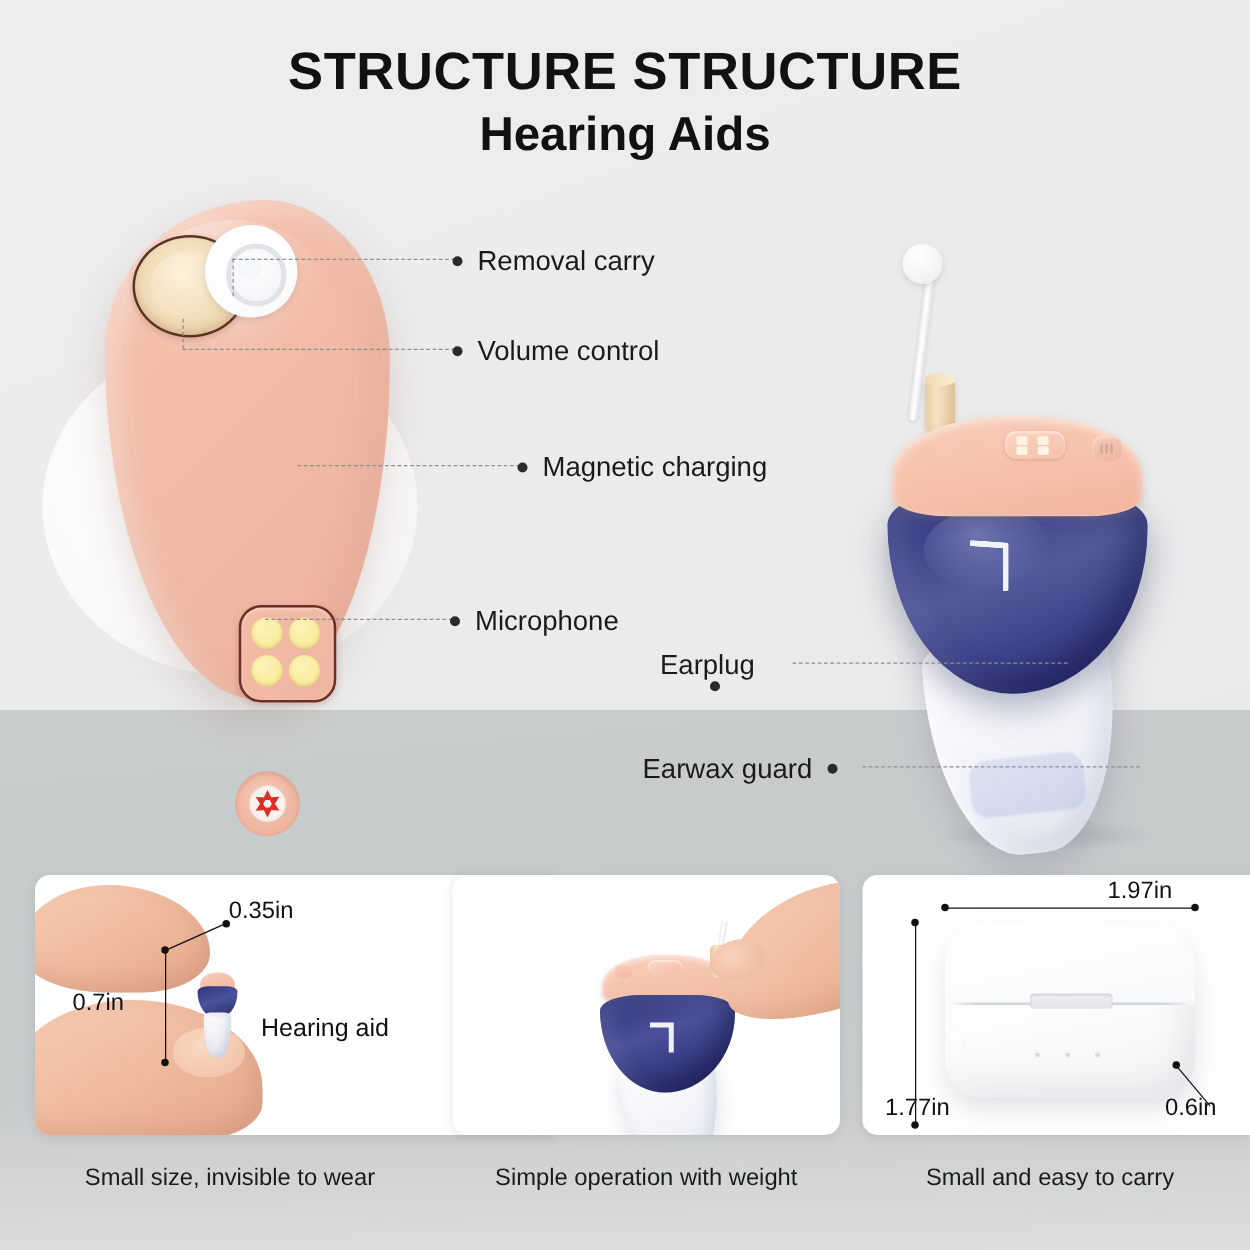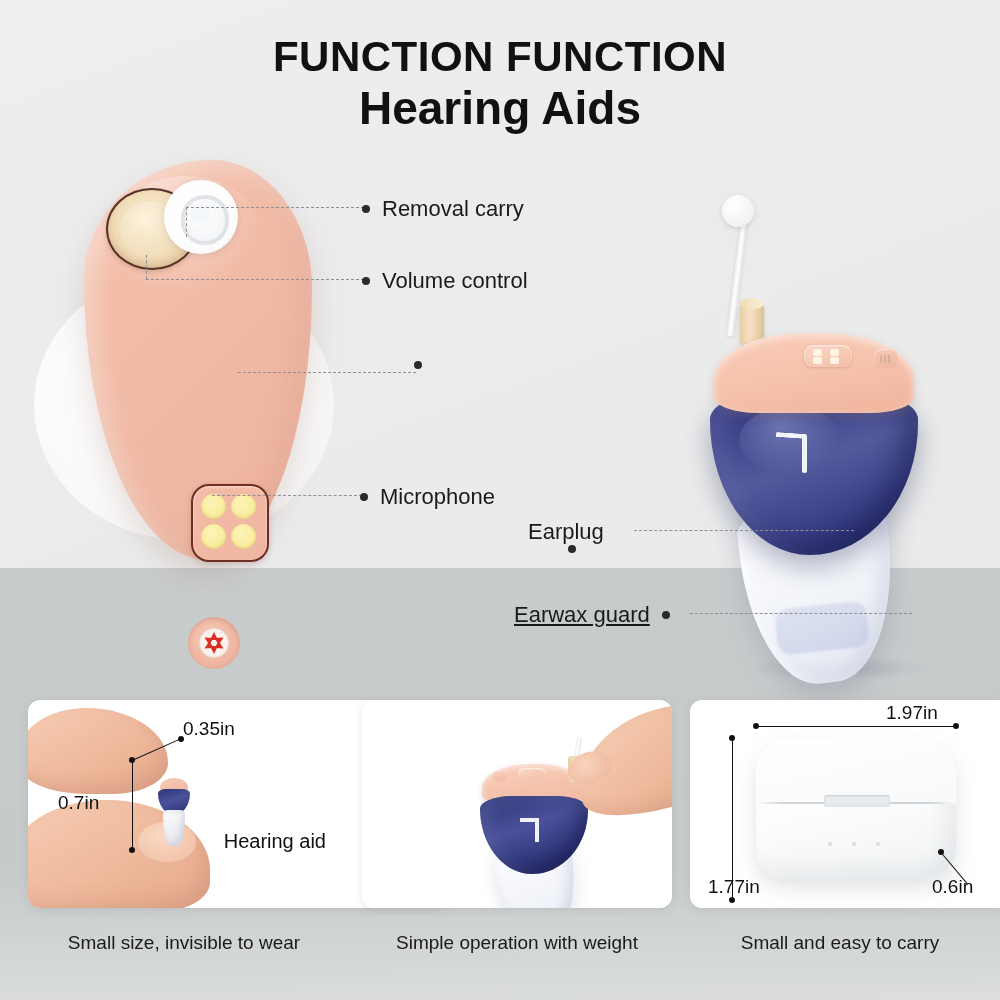--- a/index.html
+++ b/index.html
@@ -15,21 +15,21 @@
   .bg-top{position:absolute;left:0;top:0;width:1000px;height:568px;
     background:linear-gradient(160deg,#eeeeee 0%,#ececec 40%,#e9eaea 100%);}
   .bg-mid{position:absolute;left:0;top:568px;width:1000px;height:432px;
     background:linear-gradient(175deg,#c9cccd 0%,#c7caca 55%,#cdd0d0 100%);}
   .bg-mid:after{content:"";position:absolute;left:0;bottom:0;width:1000px;height:120px;
     background:linear-gradient(180deg,rgba(255,255,255,0) 0%,rgba(255,255,255,.30) 100%);}
 
   
   .title-wrap{position:absolute;left:0;top:32px;width:1000px;text-align:center;z-index:20;}
   .title-1{font-size:42px;font-weight:bold;color:#111;letter-spacing:.5px;line-height:50px;}
-  .title-2{font-size:46px;font-weight:bold;color:#111;line-height:48px;margin-top:2px;}
+  .title-2{font-size:38px;font-weight:bold;color:#111;line-height:48px;margin-top:2px;}
 
   
   .callout{position:absolute;z-index:30;display:flex;align-items:center;
     font-size:22px;color:#1a1a1a;white-space:nowrap;}
   .callout .dot{width:8px;height:8px;border-radius:50%;background:#2a2a2a;flex:0 0 auto;}
   .callout .txt{margin-left:12px;}
   .callout.right-label .txt{margin-left:0;margin-right:12px;}
 
   .leader{position:absolute;z-index:25;border-top:1px dashed #8f8f8f;height:0;}
   .leader-v{position:absolute;z-index:25;border-left:1px dashed #8f8f8f;width:0;}
@@ -220,21 +220,21 @@
 </style>
 </head>
 <body>
 
 <div id="stage">
 
   <div class="bg-top"></div>
   <div class="bg-mid"></div>
 
   <div class="title-wrap">
-    <div class="title-1">FUNCTION FUNCTION</div>
+    <div class="title-1">STRUCTURE STRUCTURE</div>
     <div class="title-2">Hearing Aids</div>
   </div>
 
   <div class="prod-left">
     <div class="pl-disc"></div>
     <div class="pl-body"></div>
 
     <div class="pl-dial"></div>
 
     <div class="pl-cordring"></div>
@@ -297,33 +297,34 @@
     <div class="txt">Removal carry</div>
   </div>
 
   <div class="callout" style="left:362px;top:268px;">
     <div class="dot"></div>
     <div class="txt">Volume control</div>
   </div>
 
   <div class="callout" style="left:414px;top:361px;">
     <div class="dot"></div>
+    <div class="txt">Magnetic charging</div>
   </div>
 
   <div class="callout" style="left:360px;top:484px;">
     <div class="dot"></div>
     <div class="txt">Microphone</div>
   </div>
 
   <div class="callout right-label" style="left:528px;top:519px;flex-direction:column;">
     <div class="txt">Earplug</div>
     <div class="dot"></div>
   </div>
 
-  <div class="callout right-label" style="left:514px;top:602px;text-decoration:underline;">
+  <div class="callout right-label" style="left:514px;top:602px;">
     <div class="txt">Earwax guard</div>
     <div class="dot"></div>
   </div>
 
   <div class="card c1">
     <div class="finger f-top"></div>
     <div class="finger f-bot"></div>
     <div class="f-nail"></div>
 
     <div class="mini-aid">
@@ -334,21 +335,21 @@
 
     <div class="dim-line" style="left:104px;top:60px;width:52px;height:1px;transform:rotate(-24deg);transform-origin:left center;"></div>
     <div class="dim-dot" style="left:101px;top:57px;"></div>
     <div class="dim-dot" style="left:150px;top:36px;"></div>
     <div class="dim-txt" style="left:155px;top:18px;">0.35in</div>
 
     <div class="dim-line" style="left:104px;top:62px;width:1px;height:88px;"></div>
     <div class="dim-dot" style="left:101px;top:147px;"></div>
     <div class="dim-txt" style="left:30px;top:92px;">0.7in</div>
 
-    <div class="weight-txt" style="left:166px;top:126px;width:132px;text-align:right;">
+    <div class="weight-txt" style="left:166px;top:108px;width:132px;">
       <div>Hearing aid</div>
     </div>
   </div>
   <div class="caption k1">Small size, invisible to wear</div>
 
   <div class="card c2">
     <div class="c2-aid">
       <div class="c2-stem"></div>
       <div class="c2-plug"></div>
       <div class="c2-navy"></div>

